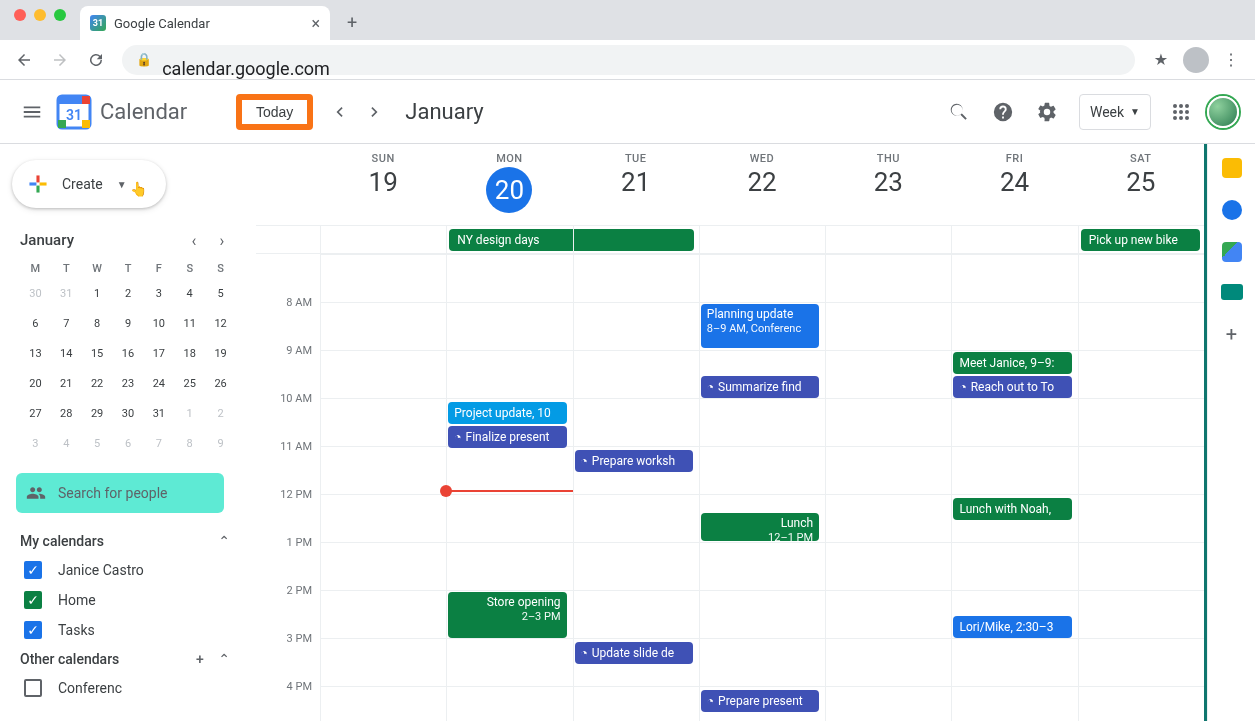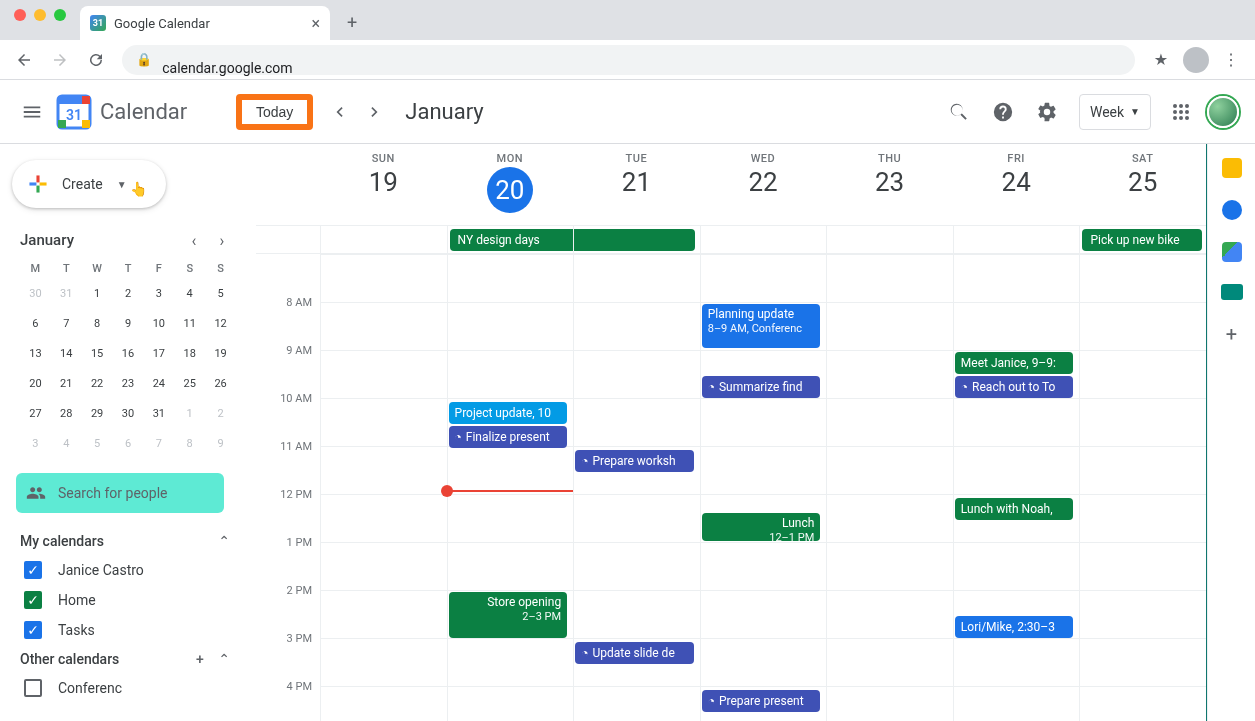--- a/index.html
+++ b/index.html
@@ -10,21 +10,21 @@
   .dot { width: 12px; height: 12px; border-radius: 50%; }
   .dot.red { background:#ff5f57;} .dot.yellow{background:#febc2e;} .dot.green{background:#28c840;}
   .tab { background:#fff; height:34px; border-radius:8px 8px 0 0; width:250px; display:flex; align-items:center; padding:0 10px; gap:8px; font-size:13px; color:#3c4043;}
   .tab .close { margin-left:auto; color:#5f6368; font-size:16px;}
   .newtab { width:28px;height:28px; display:flex;align-items:center;justify-content:center; color:#5f6368; font-size:18px; margin-left:8px; margin-bottom:4px;}
   .favicon { width:16px;height:16px; background:linear-gradient(135deg,#4285f4,#34a853); border-radius:3px; position:relative; display:flex; align-items:center; justify-content:center; color:#fff; font-size:9px; font-weight:bold;}
   .toolbar { height:40px; background:#fff; border-bottom:1px solid #dadce0; display:flex; align-items:center; padding:0 8px; gap:4px;}
   .tbtn { width:32px;height:32px; border-radius:50%; display:flex;align-items:center;justify-content:center; color:#5f6368; cursor:pointer;}
   .omnibox { flex:1; height:30px; background:#f1f3f4; border-radius:15px; display:flex; align-items:center; padding:0 14px; gap:10px; margin:0 6px;}
   .omnibox .lock { color:#5f6368; font-size:13px;}
-  .omnibox .url { font-size:14px; color:#202124;margin-top:17px;}
+  .omnibox .url { font-size:18px; color:#202124;margin-top:17px;}
   .right-icons { display:flex; align-items:center; gap:6px; }
   .profile-dot { width:26px;height:26px; border-radius:50%; background:#bdc1c6;}
   
   .app { display:flex; height:calc(721px - 80px);}
   .app-body { flex:1; display:flex; flex-direction:column;}
   .gcal-header { height:64px; border-bottom:1px solid #dadce0; display:flex; align-items:center; padding:0 16px 0 8px;}
   .hambtn { width:48px;height:48px; display:flex;align-items:center;justify-content:center;color:#5f6368;cursor:pointer; border-radius:50%;}
   .logo { display:flex; align-items:center; gap:8px; width:180px;}
   .logo-box { width:36px;height:36px; position:relative;}
   .logo-box svg{width:36px;height:36px;}
@@ -60,21 +60,21 @@
   .people-search span.lbl{ font-size:14px;}
   
   .cal-group-title { display:flex; align-items:center; padding:6px 20px; font-size:14px; color:#3c4043; font-weight:500;}
   .cal-group-title .sp { flex:1;}
   .cal-group-title .ic { color:#5f6368; width:24px; text-align:center; cursor:pointer;}
   .cal-item { display:flex; align-items:center; gap:16px; padding:6px 20px 6px 24px; font-size:14px; color:#3c4043;}
   .chk { width:18px;height:18px;border-radius:2px;display:flex;align-items:center;justify-content:center;color:#fff;font-size:14px;}
   .chk.blue{background:#1a73e8;} .chk.green{background:#0b8043;} .chk.off{border:2px solid #5f6368;}
   
   .calendar-pane { flex:1; display:flex; }
-  .grid-wrap { flex:1; display:flex; flex-direction:column; border-right:1px solid #0f766e;}
+  .grid-wrap { flex:1; display:flex; flex-direction:column; border-right:3px solid #0f766e;}
   .col-headers { display:grid; grid-template-columns:64px repeat(7,1fr); border-bottom:1px solid #eceff1;}
   .col-head { padding:8px 0 12px 0; text-align:center;}
   .col-head .dow{ font-size:11px; color:#70757a; font-weight:500; letter-spacing:0.5px;}
   .col-head .num{ font-size:26px; color:#3c4043; margin-top:2px;}
   .col-head.today .num{ width:46px;height:46px;line-height:46px;border-radius:50%;background:#1a73e8;color:#fff;margin:2px auto 0;}
   .allday-row { display:grid; grid-template-columns:64px repeat(7,1fr); height:28px; border-bottom:1px solid #eceff1; position:relative;}
   .allday-cell{ border-left:1px solid #eceff1; position:relative;}
   .chip { position:absolute; left:2px; right:4px; height:22px; border-radius:4px; color:#fff; font-size:12px; padding:3px 8px; overflow:hidden; white-space:nowrap; cursor:pointer; display:flex; align-items:center; gap:4px;}
   .chip.green{background:#0b8043;}
   .time-grid { flex:1; overflow-y:auto; position:relative;}

